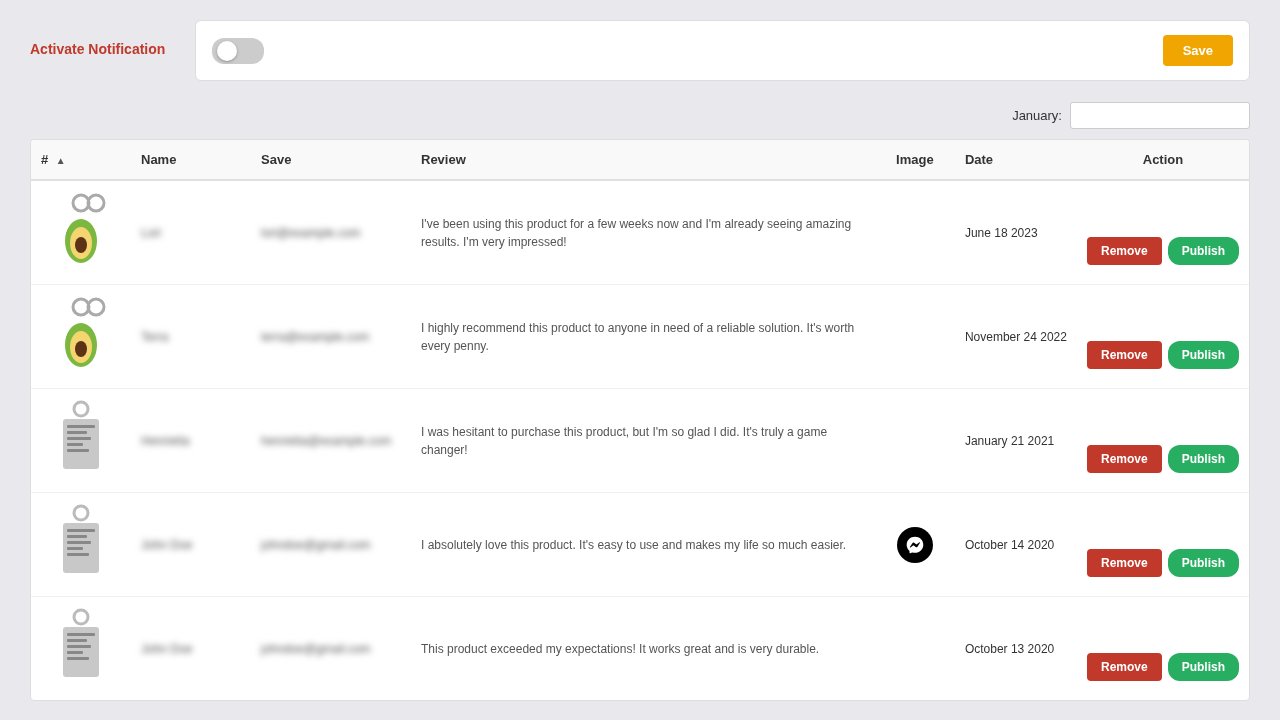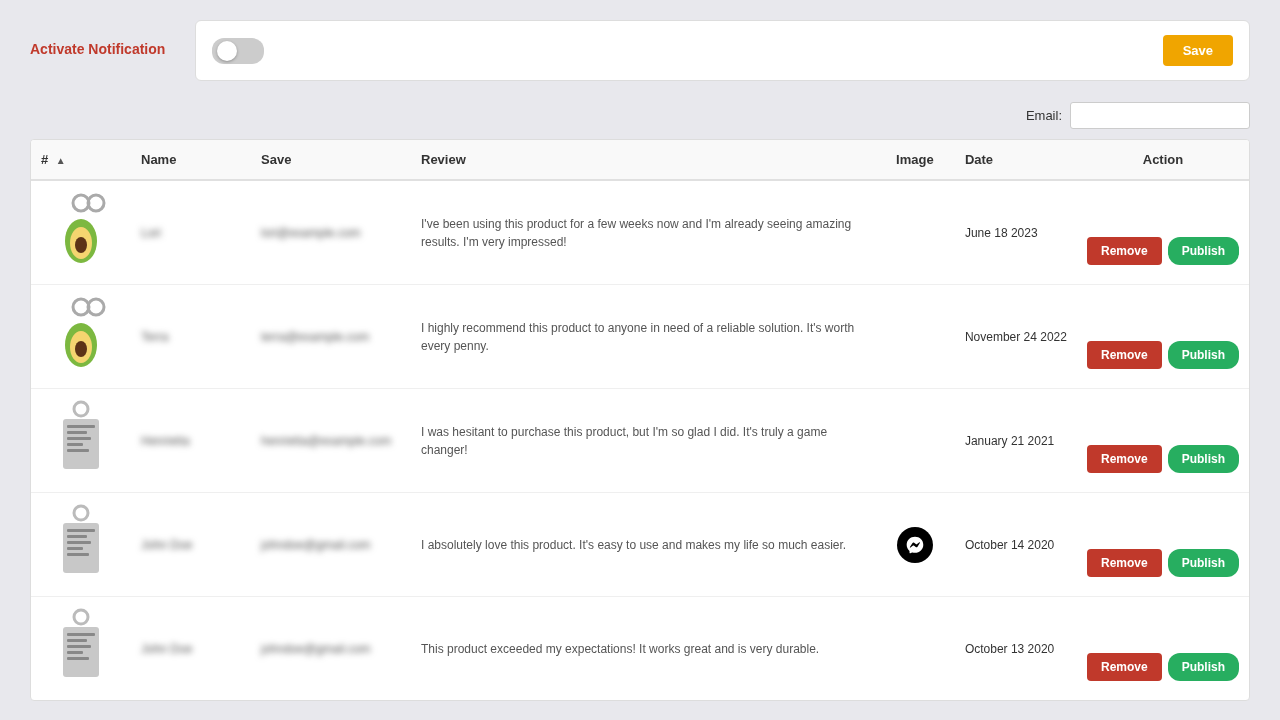--- a/index.html
+++ b/index.html
@@ -199,21 +199,21 @@
   </div>
   <div class="notification-box">
     <div class="toggle-switch">
       <div class="toggle-knob"></div>
     </div>
     <button class="save-btn">Save</button>
   </div>
 </div>
 
 <div class="search-bar">
-  <label>Email:</label>
+  <label>January:</label>
   <input class="search-input" type="text" placeholder="" style="">
 </div>
 
 <div class="table-container">
   <table>
     <thead>
       <tr>
         <th>
           # <span class="sort-arrow">▲</span>
         </th>

